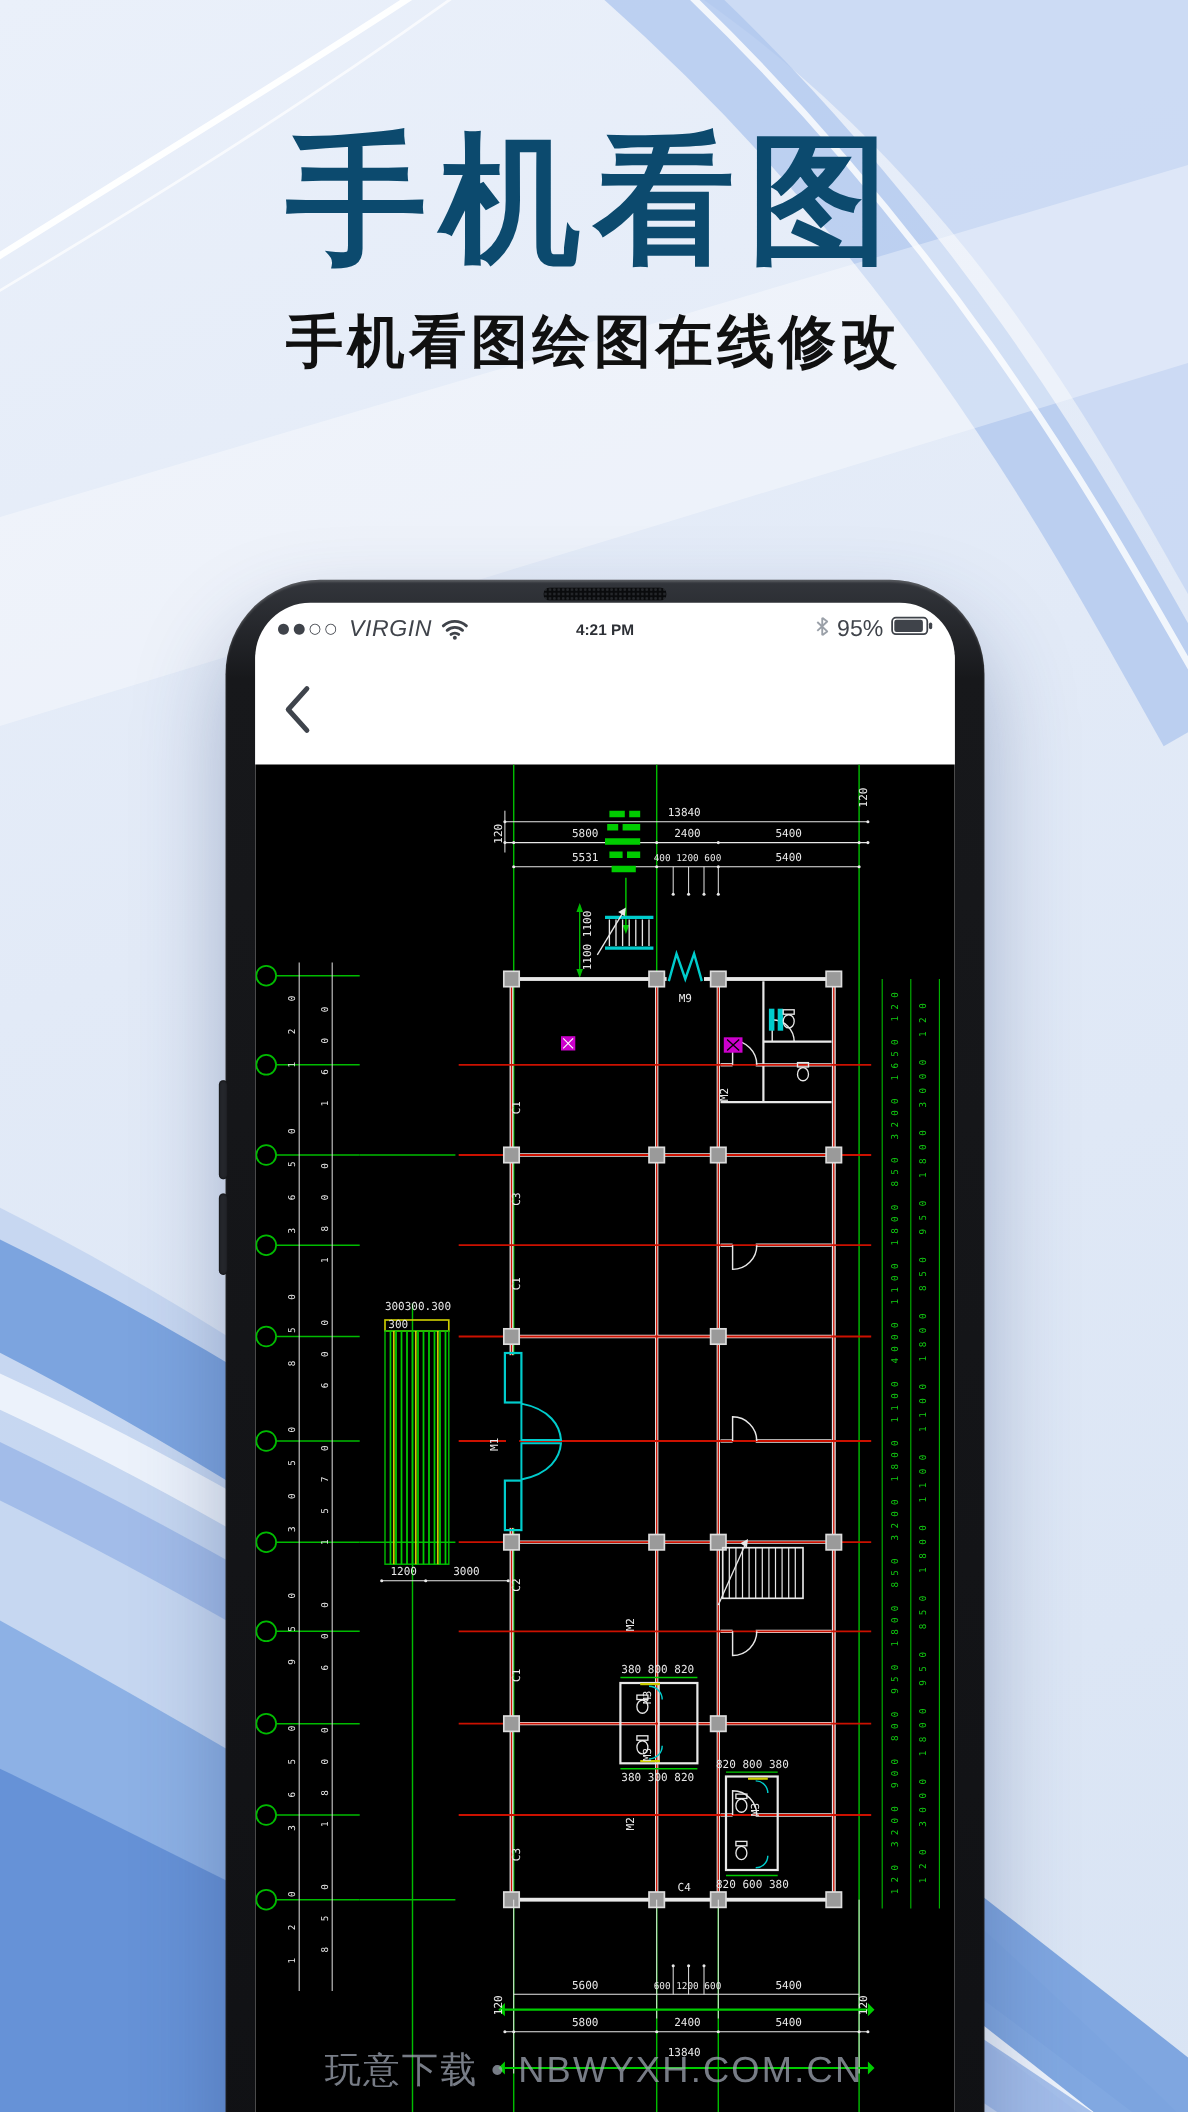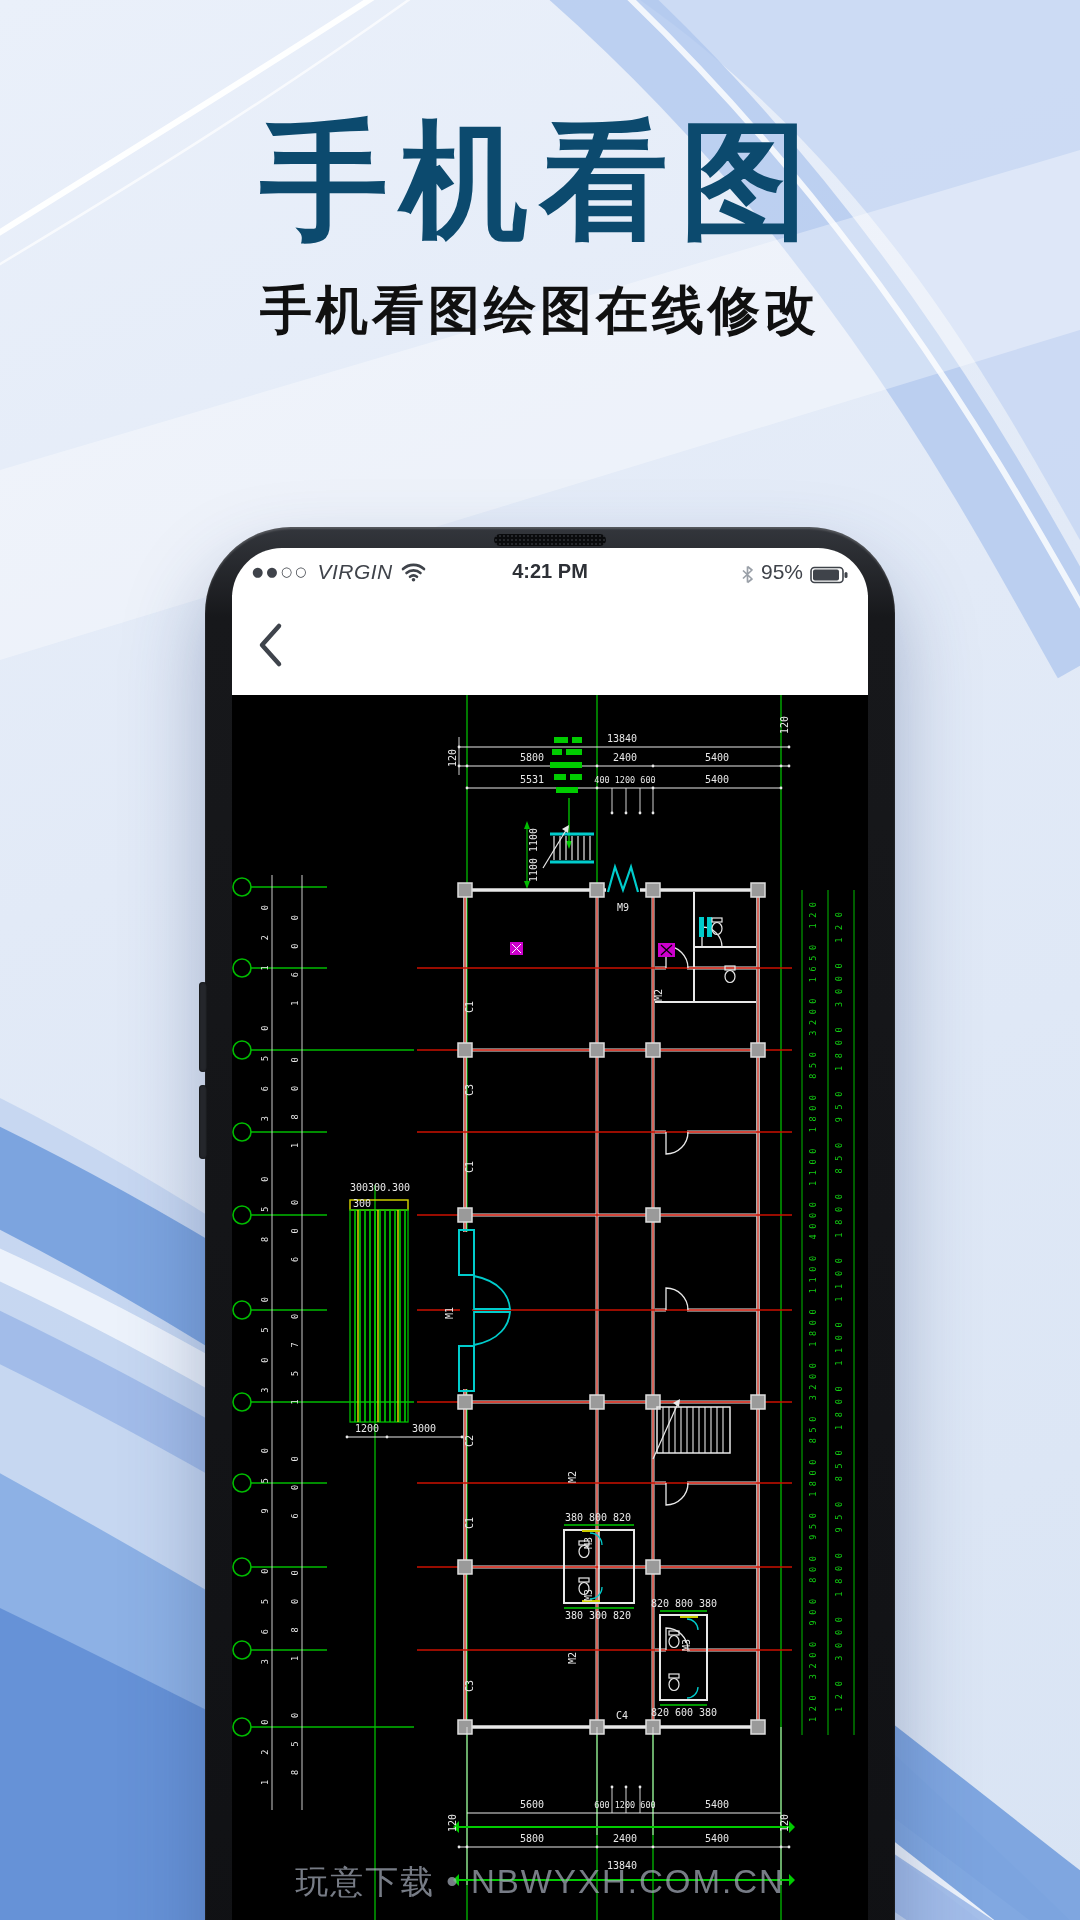--- a/index.html
+++ b/index.html
@@ -21,22 +21,22 @@
       box-shadow:inset 0 0 2px #000;}
   .speaker{position:absolute;top:7px;left:50%;transform:translateX(-50%);
       width:112px;height:12px;border-radius:7px;background:#0a0b0d;
       background-image:radial-gradient(#26282c 1px, transparent 1.4px);background-size:4px 4px;}
   .screen{position:absolute;left:27px;right:27px;top:21px;bottom:0;background:#ffffff;
       border-radius:50px 50px 0 0;overflow:hidden;}
   .statusbar{position:relative;height:47px;display:flex;align-items:center;padding:0 20px;
       color:#3f434a;font-size:21px;}
   .sig-dots{font-family:"DejaVu Sans",sans-serif;font-size:13px;letter-spacing:3px;margin-right:8px;}
   .carrier{margin-right:8px;letter-spacing:.5px;font-style:italic;}
-  .sb-time{position:absolute;left:0;width:100%;text-align:center;font-size:20px;font-weight:600;color:#2d3036;}
-  .sb-right{margin-left:auto;display:flex;align-items:flex-end;gap:7px;z-index:1;}
+  .sb-time{position:absolute;left:0;width:100%;text-align:center;font-size:14px;font-weight:600;color:#2d3036;}
+  .sb-right{margin-left:auto;display:flex;align-items:flex-start;gap:7px;z-index:1;}
   .navbar{position:relative;height:100px;background:#fff;}
   .back-btn{position:absolute;left:14px;top:16px;width:48px;height:68px;display:flex;
       align-items:center;justify-content:center;background:none;border:none;cursor:pointer;}
   .nav-title{position:absolute;left:74px;top:24px;font-size:40px;font-weight:600;color:#3a3e45;letter-spacing:1px;}
   .cad{position:absolute;left:0;right:0;top:147px;bottom:0;background:#000;}
   .cad svg{display:block;}
   .watermark{position:absolute;left:540px;top:1860px;transform:translateX(-50%);z-index:5;
       color:rgba(165,172,186,.72);font-size:33px;letter-spacing:2px;white-space:nowrap;}
   
   .cad text{font-family:"DejaVu Sans Mono",monospace;fill:#e8e8e8;font-size:10px;text-anchor:middle;}

